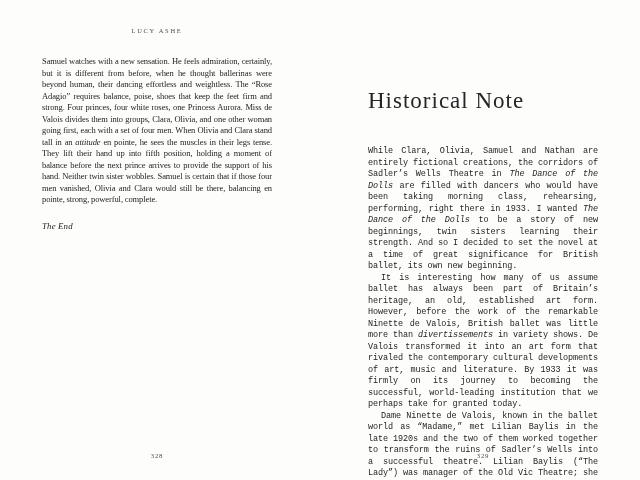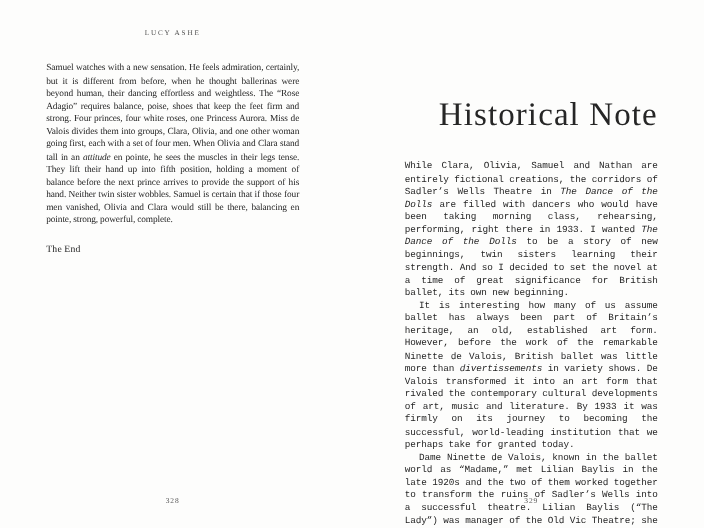--- a/index.html
+++ b/index.html
@@ -48,30 +48,31 @@
     word-spacing: -0.2px;
     color: #242424;
   }
   .body-text p.indent { text-indent: 13px; }
   .body-text p em { font-style: italic; }
   .the-end {
     margin-top: 15px !important;
     text-align: right;
     font-size: 8.8px !important;
     letter-spacing: 0.2px !important;
+    font-style: italic;
   }
   .chapter-title {
     position: absolute;
     top: 88px;
     left: 48px;
     width: 230px;
     margin: 0;
-    text-align: right;
+    text-align: left;
     font-family: "Liberation Serif", "DejaVu Serif", serif;
-    font-size: 30px;
+    font-size: 23px;
     font-weight: normal;
     letter-spacing: 1px;
     color: #262626;
   }
   .folio {
     position: absolute;
     bottom: 21px;
     width: 230px;
     text-align: center;
     font-size: 6.8px;

